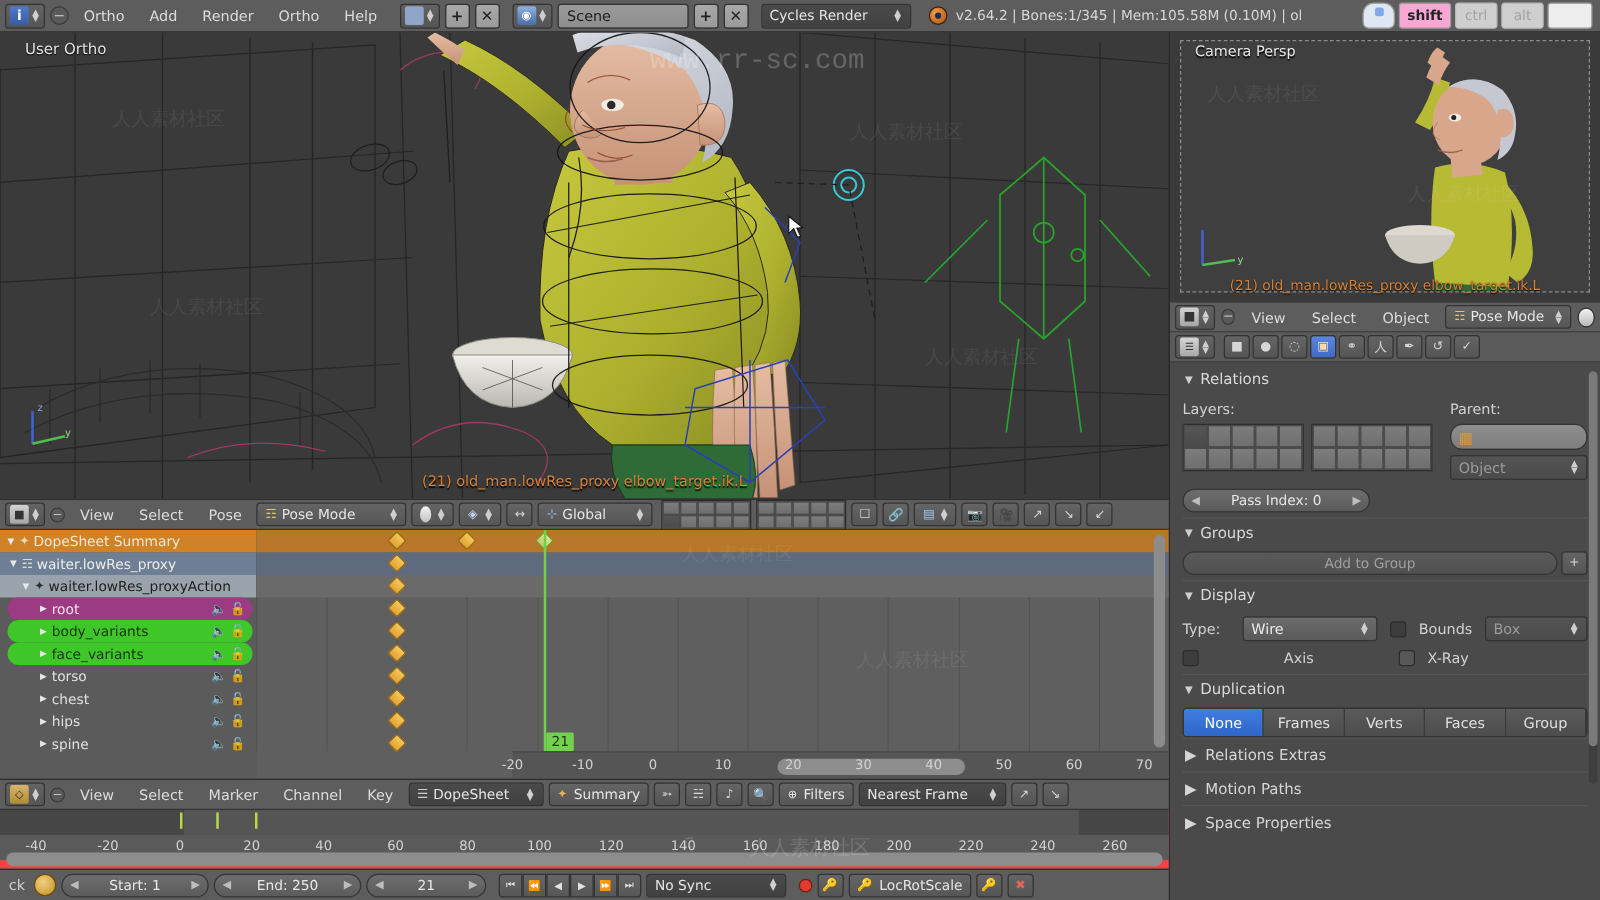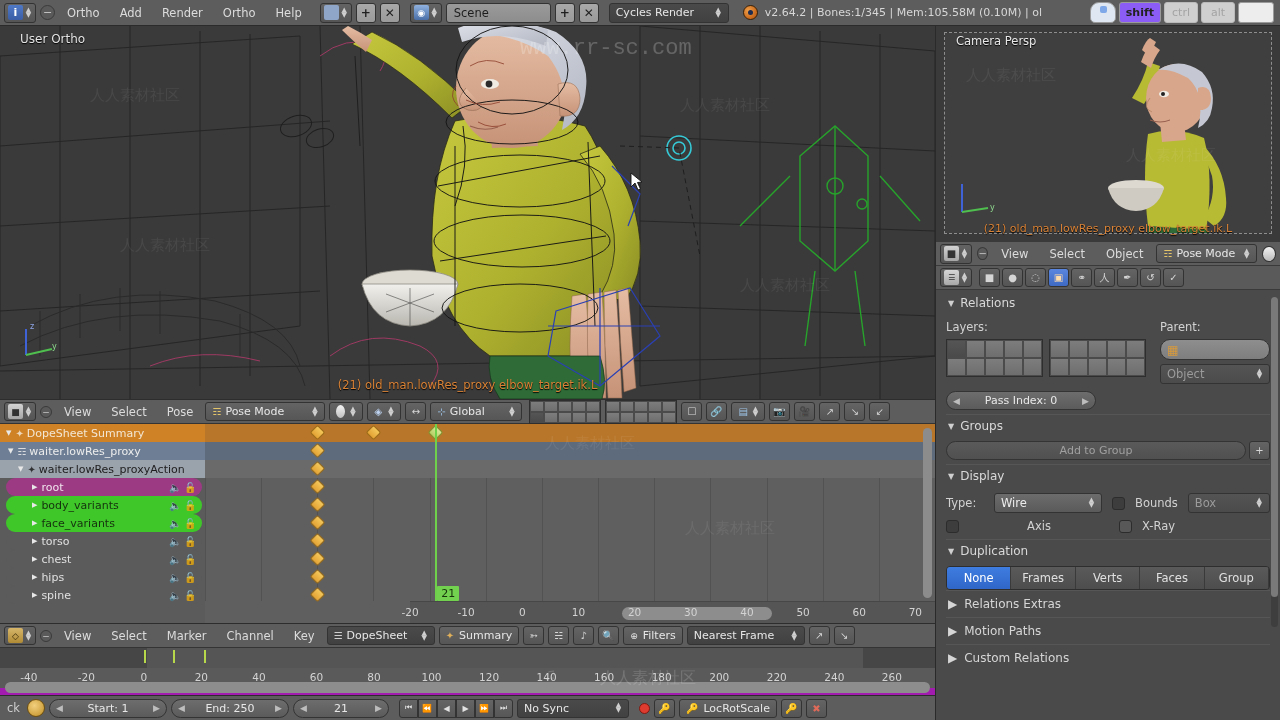--- a/index.html
+++ b/index.html
@@ -50,21 +50,21 @@
            display:flex; align-items:center; justify-content:center; font-size:12px; font-weight:bold; }
   #status { display:flex; align-items:center; gap:7px; margin-left:10px;
             color:#d7d7d7; font-size:11px; white-space:nowrap; overflow:hidden; }
   .blender-logo { width:15px; height:15px; border-radius:50%;
                   background:radial-gradient(circle at 35% 35%, #f0a04a, #c4651a 70%, #8a4410);
                   border:1px solid #3a2208; position:relative; }
   .blender-logo:after { content:""; position:absolute; left:4px; top:4px; width:5px; height:5px;
                         border-radius:50%; background:#1d2c50; }
   #modkeys { position:absolute; right:6px; top:2px; display:flex; gap:3px; align-items:center; }
   .mk { height:21px; min-width:34px; border:1px solid #9a9a9a; border-radius:3px;
-        background:#8b5cf6; color:#222; display:flex; align-items:center;
+        background:#f9a8d4; color:#222; display:flex; align-items:center;
         justify-content:center; font-size:11px; font-weight:bold; padding:0 6px; }
   .mk.dim { background:#cfcfcf; color:#a3a3a3; border-color:#bbb; font-weight:normal; }
   .mk.mouse { background:#dfe7f2; width:26px; min-width:26px; position:relative; border-radius:9px 9px 5px 5px; }
   .mk.mouse:before { content:""; position:absolute; top:3px; left:9px; width:7px; height:7px;
                      background:#7ea8e8; border-radius:2px; }
 
   
   #viewport { position:absolute; left:0; top:26px; width:935px; height:373px;
               background:#3a3a3a; overflow:hidden; }
   #vp-label { position:absolute; left:20px; top:6px; color:#e3e3e3; font-size:12px; text-shadow:0 1px 1px #000; }
@@ -147,21 +147,21 @@
   .gridline { position:absolute; top:0; bottom:22px; width:1px; background:rgba(0,0,0,0.13); }
   #ds-scrollbar { position:absolute; left:212px; bottom:3px; height:13px; width:150px;
                   background:#8d8d8d; border-radius:7px; }
   #ds-vscroll { position:absolute; right:3px; top:4px; width:9px; height:170px;
                 background:#8c8c8c; border-radius:5px; }
 
   
   #tl-hdr { position:absolute; left:0; top:623px; width:935px; height:25px;
             background:#5d5d5d; border-top:1px solid #2d2d2d; border-bottom:1px solid #343434;
             display:flex; align-items:center; padding:0 4px; gap:4px; }
-  #timeline { position:absolute; left:0; top:648px; width:935px; height:47px; background:#a21caf; }
+  #timeline { position:absolute; left:0; top:648px; width:935px; height:47px; background:#ef4444; }
   #tl-ruler { position:absolute; left:0; right:0; top:20px; height:20px; background:#5a5a5a; }
   #tl-top { position:absolute; left:0; right:0; top:0; height:20px; background:#464646; }
   #tl-range { position:absolute; top:0; height:20px; background:#555; }
   #tl-scroll { position:absolute; left:5px; right:5px; bottom:2px; height:11px;
                background:#8d8d8d; border-radius:6px; }
   .tl-key { position:absolute; top:2px; width:2px; height:13px; background:#b7d84a; }
   #tl-bottom { position:absolute; left:0; top:695px; width:935px; height:25px;
                background:#5d5d5d; border-top:1px solid #2d2d2d;
                display:flex; align-items:center; padding:0 4px; gap:4px; }
   .navbtn { width:19px; height:19px; border:1px solid #333;
@@ -593,21 +593,21 @@
       <div class="collapsed">
         <span class="tri">▶</span>
         <span>Relations Extras</span>
       </div>
       <div class="collapsed">
         <span class="tri">▶</span>
         <span>Motion Paths</span>
       </div>
       <div class="collapsed">
         <span class="tri">▶</span>
-        <span>Custom Relations</span>
+        <span>Space Properties</span>
       </div>
     </div>
     <div id="props-scroll"></div>
   </div>
 
   <div id="ds-hdr">
     <div class="ed-sel" style="height:19px;">
       <span class="ed-ico" style="background:linear-gradient(#d2d2d2,#a6a6a6);color:#333;font-size:9px;">■</span>
       <span class="spinbox">
         <span class="spin">▲</span>

